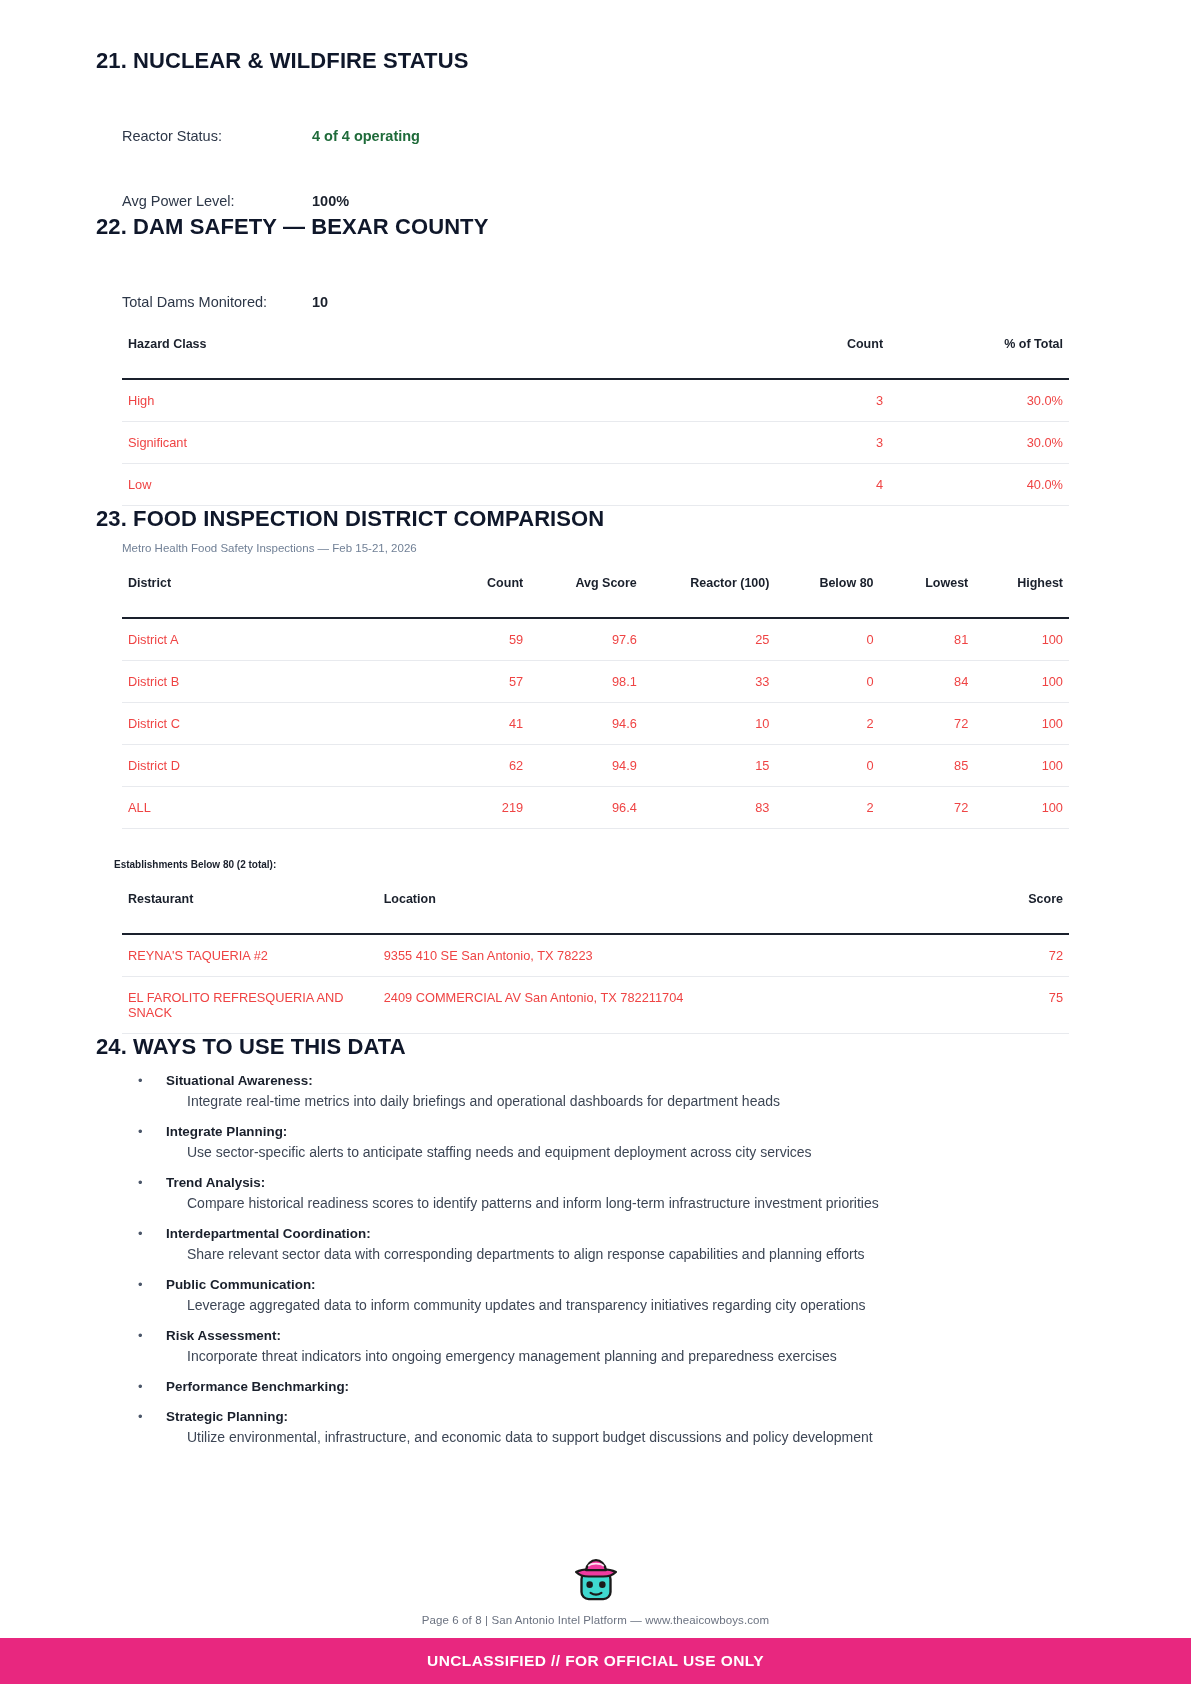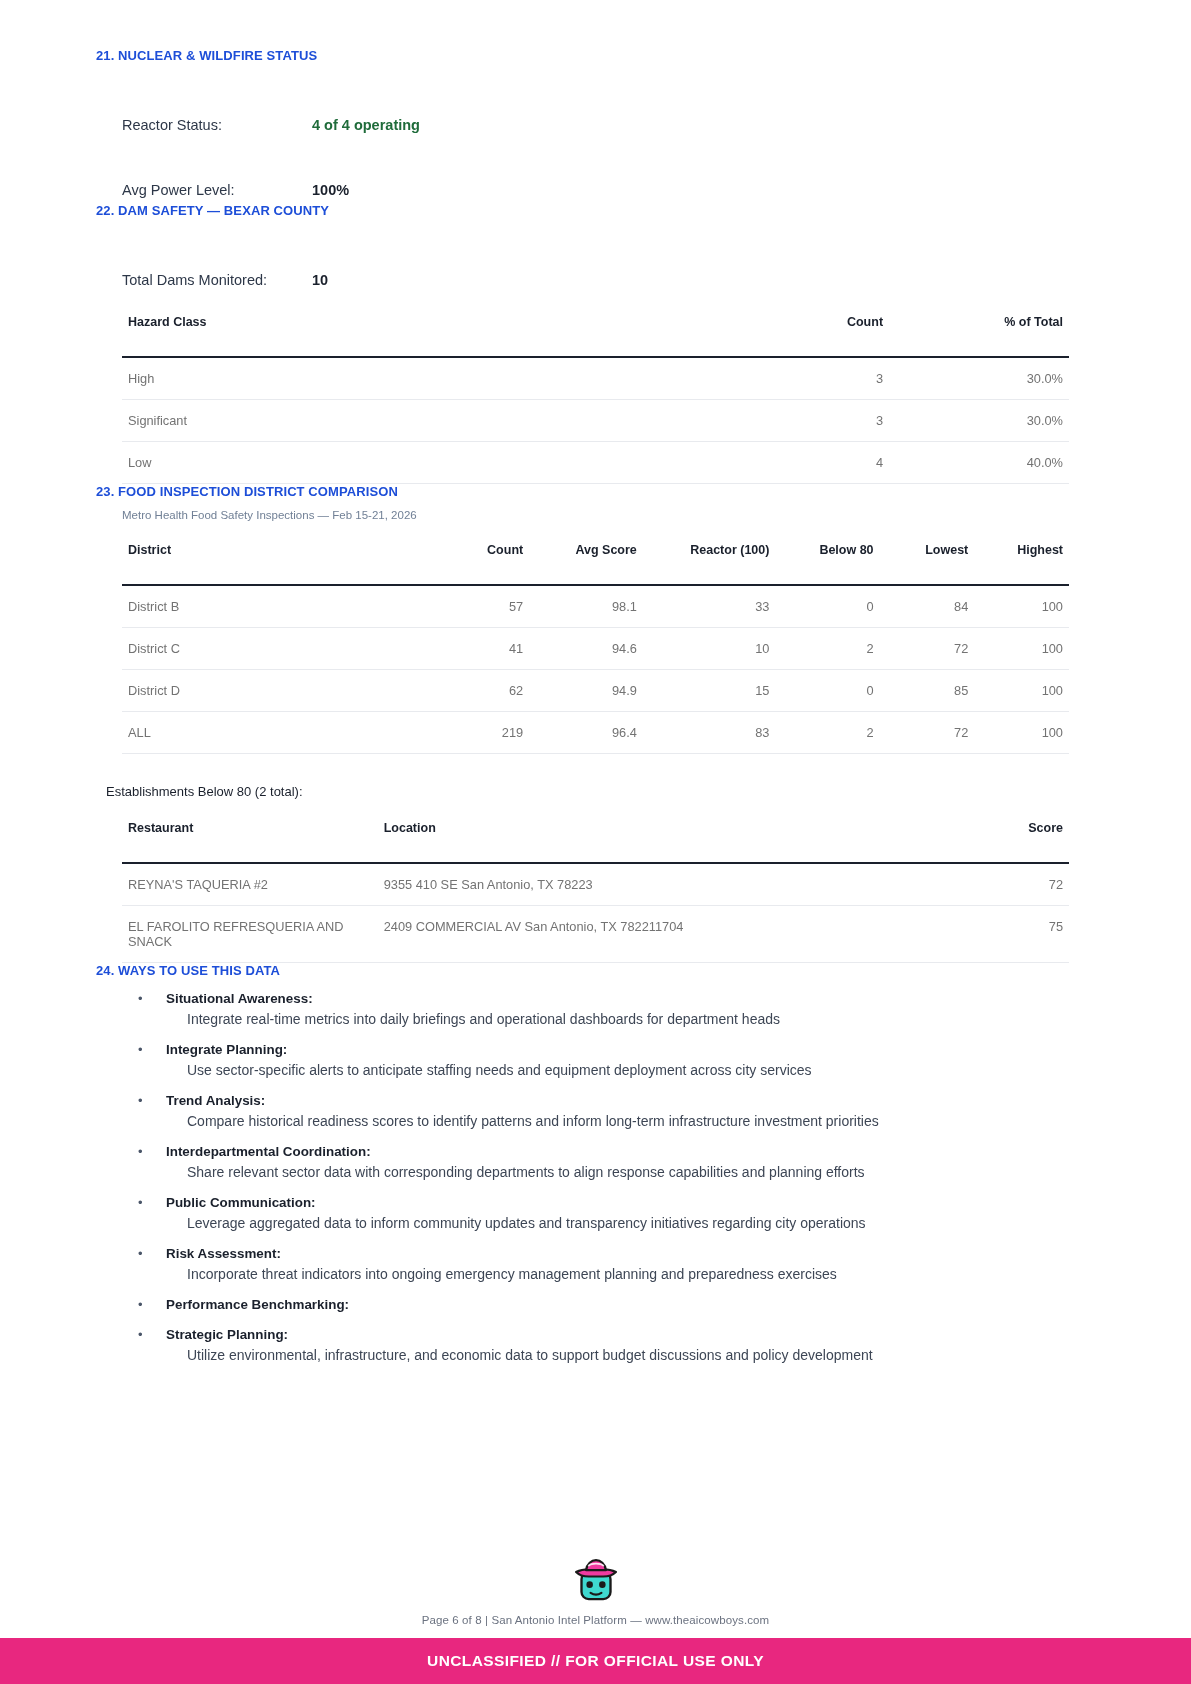--- a/index.html
+++ b/index.html
@@ -17,23 +17,23 @@
     background: #fff;
     padding: 0;
     overflow: hidden;
   }
   .content {
     padding: 48px 96px 0 96px;
   }
 
   
   h2.section-title {
-    font-size: 13px;
-    font-weight: bold;
-    color: #1d4ed8;
+    font-size: 22px;
+    font-weight: bold;
+    color: #0f172a;
     letter-spacing: 0.1px;
     margin: 0 0 10px 0;
   }
   .sec-gap-top { margin-top: 34px; }
 
   .sub-caption {
     font-size: 11.5px;
     color: #718096;
     margin: 0 0 6px 26px;
   }
@@ -64,39 +64,39 @@
     font-weight: bold;
     color: #1a202c;
     text-align: right;
     padding: 4px 6px 27px 6px;
     border-bottom: 2px solid #1a202c;
     white-space: nowrap;
   }
   table.doc-table thead th.left { text-align: left; }
   table.doc-table tbody td {
     font-size: 12.8px;
-    color: #737373;
+    color: #ef4444;
     text-align: right;
     padding: 13px 6px 13px 6px;
     border-bottom: 1px solid #e8eaee;
     vertical-align: top;
   }
   table.doc-table tbody td.left { text-align: left; }
   table.doc-table tbody tr:last-child td { border-bottom: 1px solid #e8eaee; }
 
   .haz-high { color: #e03131; }
   .haz-significant { color: #b7791f; }
   .haz-low { color: #2f855a; }
   .score-warn { color: #dd8a22; }
 
   .block-label {
-    font-size: 13px;
-    font-weight: normal;
+    font-size: 10px;
+    font-weight: bold;
     color: #1a202c;
-    margin: 30px 0 0 10px;
+    margin: 30px 0 0 18px;
   }
 
   
   ul.ways {
     list-style: none;
     margin: 10px 0 0 26px;
     padding: 0;
   }
   ul.ways > li {
     position: relative;
@@ -226,20 +226,29 @@
           <th class="left" style="width:33%">District</th>
           <th style="width:10%">Count</th>
           <th style="width:12%">Avg Score</th>
           <th style="width:14%">Reactor (100)</th>
           <th style="width:11%">Below 80</th>
           <th style="width:10%">Lowest</th>
           <th style="width:10%">Highest</th>
         </tr>
       </thead>
       <tbody>
+        <tr>
+          <td class="left">District A</td>
+          <td>59</td>
+          <td>97.6</td>
+          <td>25</td>
+          <td>0</td>
+          <td>81</td>
+          <td>100</td>
+        </tr>
         <tr>
           <td class="left">District B</td>
           <td>57</td>
           <td>98.1</td>
           <td>33</td>
           <td>0</td>
           <td>84</td>
           <td>100</td>
         </tr>
         <tr>

